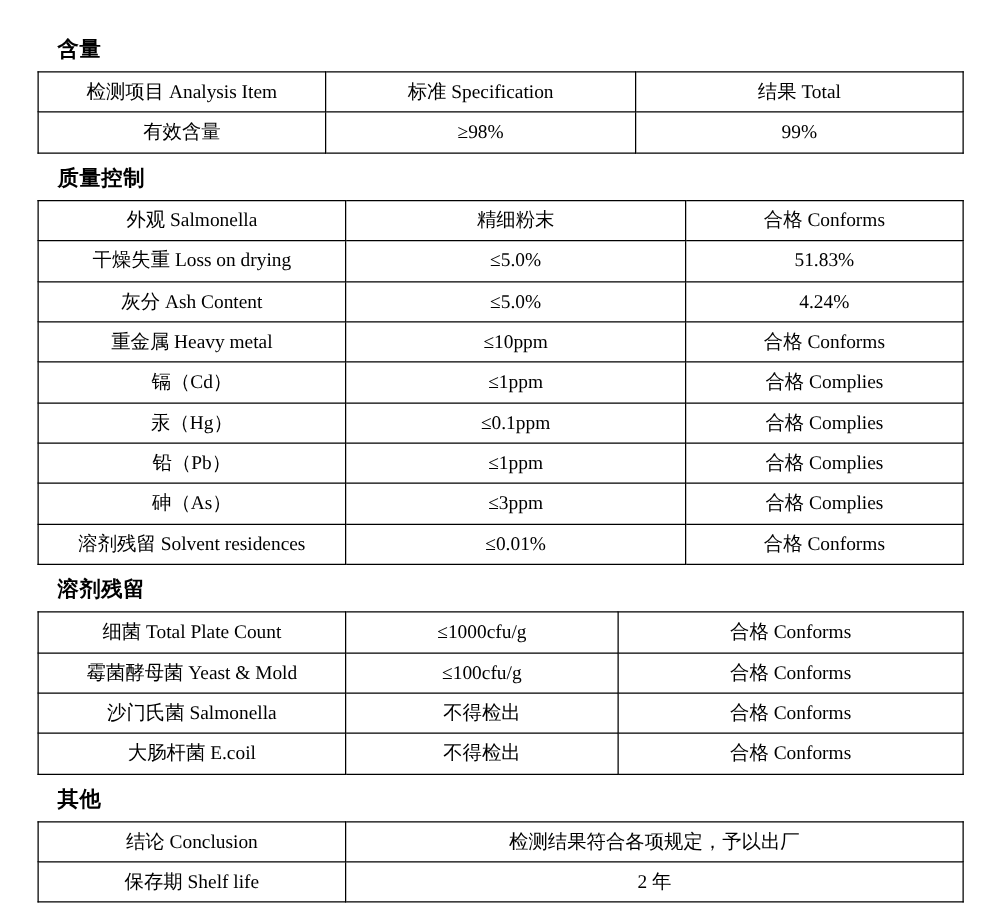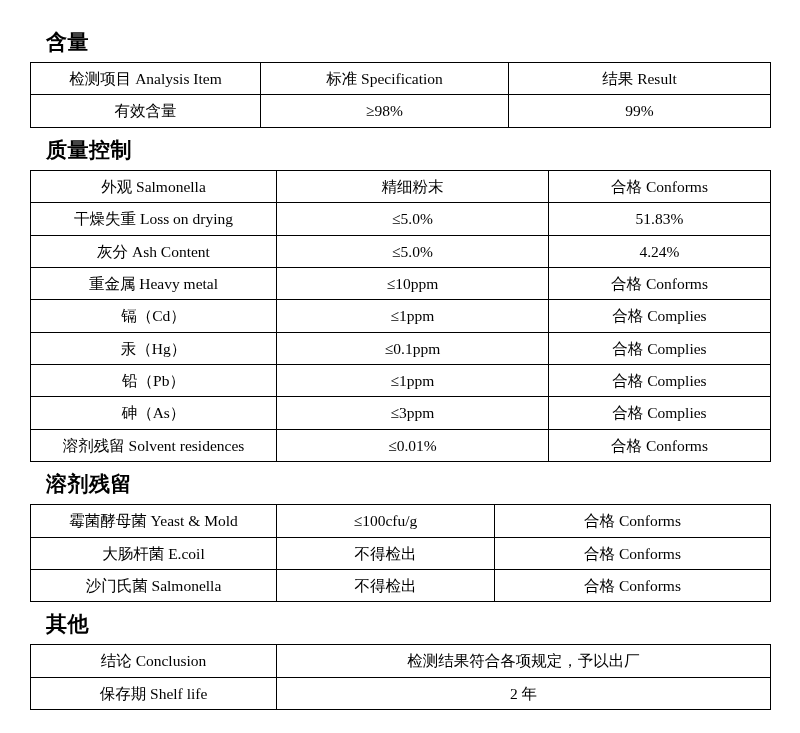--- a/index.html
+++ b/index.html
@@ -15,21 +15,21 @@
     position: relative;
     overflow: hidden;
   }
   .page {
     padding: 28px 30px 0 30px;
     box-sizing: border-box;
     width: 800px;
   }
   .section-title {
     font-family: "Liberation Sans", sans-serif;
-    font-size: 21px;
+    font-size: 17px;
     font-weight: bold;
     margin: 0 0 6px 16px;
     letter-spacing: 0.5px;
   }
   .section {
     margin-bottom: 8px;
   }
   table.spec {
     border-collapse: collapse;
     width: 740px;
@@ -73,21 +73,21 @@
     <table class="spec">
       <colgroup>
         <col class="col-item">
           <col class="col-spec">
           <col class="col-res">
       </colgroup>
       <tbody>
         <tr class="hdr">
           <td>检测项目  Analysis Item</td>
           <td>标准   Specification</td>
-          <td>结果  Result</td>
+          <td>结果  Total</td>
         </tr>
         <tr>
           <td>有效含量</td>
           <td>≥98%</td>
           <td>99%</td>
         </tr>
       </tbody>
     </table>
   </div>
 
@@ -152,34 +152,39 @@
   <div class="section">
     <div class="section-title">溶剂残留</div>
     <table class="spec">
       <colgroup>
         <col class="col-item3">
           <col class="col-spec3">
           <col class="col-res3">
       </colgroup>
       <tbody>
         <tr>
+          <td>细菌  Total Plate Count</td>
+          <td>≤1000cfu/g</td>
+          <td>合格 Conforms</td>
+        </tr>
+        <tr>
           <td>霉菌酵母菌  Yeast &amp; Mold</td>
           <td>≤100cfu/g</td>
           <td>合格 Conforms</td>
         </tr>
         <tr>
+          <td>沙门氏菌   Salmonella</td>
+          <td>不得检出</td>
+          <td>合格 Conforms</td>
+        </tr>
+        <tr>
           <td>大肠杆菌  E.coil</td>
           <td>不得检出</td>
           <td>合格 Conforms</td>
         </tr>
-        <tr>
-          <td>沙门氏菌   Salmonella</td>
-          <td>不得检出</td>
-          <td>合格 Conforms</td>
-        </tr>
       </tbody>
     </table>
   </div>
 
   <div class="section">
     <div class="section-title">其他</div>
     <table class="spec">
       <colgroup>
         <col class="col-item4">
           <col class="col-val4">

